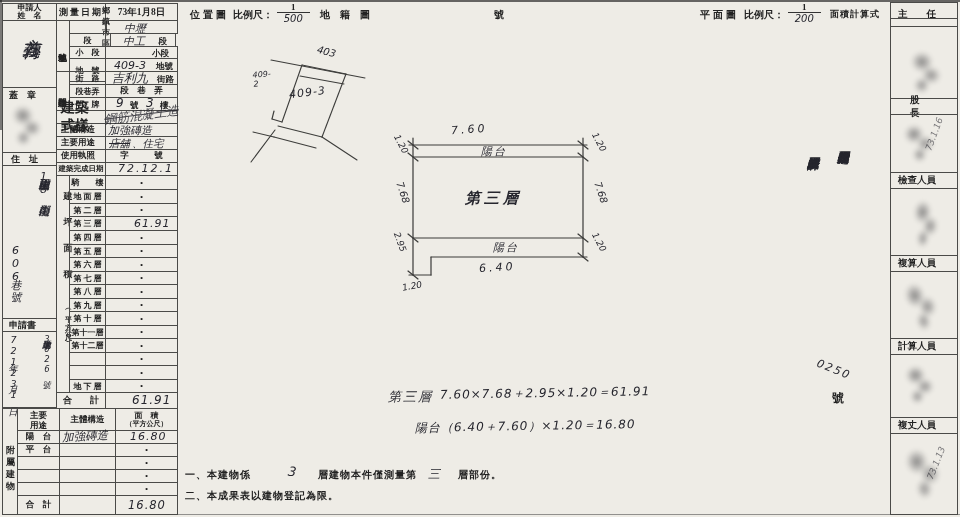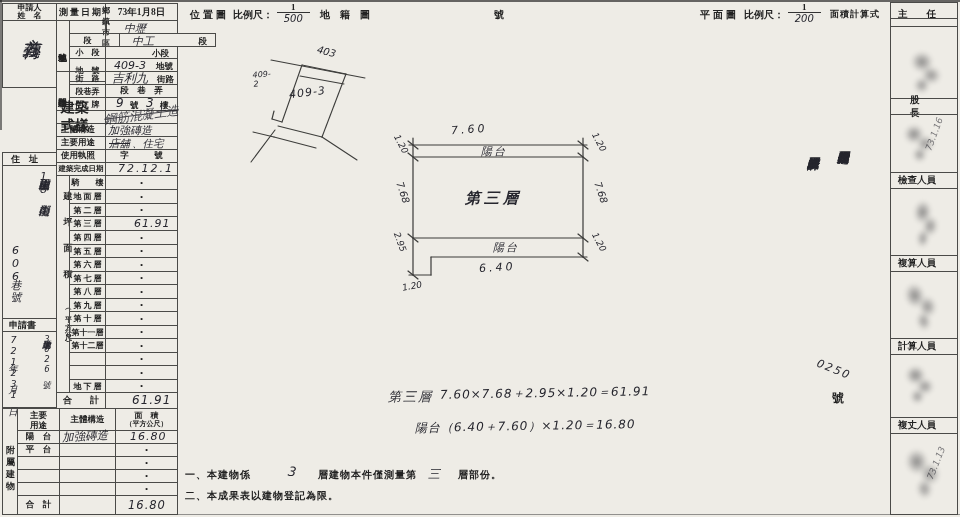--- a/index.html
+++ b/index.html
@@ -36,38 +36,42 @@
       <span>申請人</span>
       <span>姓　名</span>
     </div>
   </div>
   <div class="cell p ctr" style="left:56px;top:3px;width:50px;height:18px;font-size:9px;letter-spacing:2px;">測量日期</div>
   <div class="cell p ctr" style="left:105px;top:3px;width:73px;height:18px;font-size:9.5px;">73年1月8日</div>
 
   <div class="cell" style="left:2px;top:20px;width:55px;height:68px;">
     <div class="hw v" style="position:absolute;left:16px;top:3px;font-size:18px;letter-spacing:2px;">方義傳</div>
   </div>
+  <div class="cell" style="left:2px;top:87px;width:55px;height:66px;">
+    <div class="p" style="font-size:9px;padding:1px 6px;display:flex;justify-content:space-between;">蓋　章</div>
+    <div class="smudge" style="left:6px;top:15px;width:36px;height:44px;transform:rotate(8deg);"></div>
+  </div>
   <div class="cell p between" style="left:2px;top:152px;width:55px;height:14px;font-size:9px;padding:0 8px;">住　址</div>
   <div class="cell" style="left:2px;top:165px;width:55px;height:154px;">
     <div class="hw v" style="position:absolute;right:6px;top:4px;font-size:11px;line-height:13px;">桃園市龍山里18鄰龍山街</div>
     <div class="hw v" style="position:absolute;left:4px;top:78px;font-size:11px;">60巷6號</div>
   </div>
   <div class="cell p between" style="left:2px;top:318px;width:55px;height:14px;font-size:9px;padding:0 6px;">申請書</div>
   <div class="cell" style="left:2px;top:331px;width:55px;height:77px;">
     <div class="hw v" style="position:absolute;right:5px;top:2px;font-size:8.5px;line-height:9px;">中地三建字第3026號</div>
     <div class="hw v" style="position:absolute;left:3px;top:2px;font-size:9.5px;">72年12月31日</div>
   </div>
 
   <div class="cell p v ctr" style="left:56px;top:20px;width:14px;height:52px;font-size:8.5px;">基地地號</div>
   <div class="cell p ctr" style="left:69px;top:20px;width:37px;height:14px;font-size:8px;padding-left:36px;">鄉鎮市區</div>
   <div class="cell" style="left:105px;top:20px;width:73px;height:14px;">
     <span class="hw" style="position:absolute;left:18px;top:0;font-size:11px;text-decoration:underline;">中壢</span>
   </div>
   <div class="cell p ctr" style="left:69px;top:33px;width:37px;height:14px;font-size:8px;">段</div>
-  <div class="cell" style="left:119px;top:33px;width:97px;height:14px;">
+  <div class="cell" style="left:110px;top:33px;width:66px;height:14px;">
     <span class="hw" style="position:absolute;left:12px;top:0;font-size:11px;">中工</span>
     <span class="p" style="position:absolute;right:8px;top:2px;font-size:8.5px;">段</span>
   </div>
   <div class="cell p ctr" style="left:69px;top:46px;width:37px;height:13px;font-size:8px;">小　段</div>
   <div class="cell" style="left:105px;top:46px;width:73px;height:13px;">
     <span class="p" style="position:absolute;right:8px;top:1px;font-size:8.5px;">小段</span>
   </div>
   <div class="cell p ctr" style="left:69px;top:58px;width:37px;height:24px;font-size:8px;">地　號</div>
   <div class="cell" style="left:105px;top:58px;width:73px;height:14px;">
     <span class="hw" style="position:absolute;left:8px;top:0;font-size:11px;">409-3</span>

